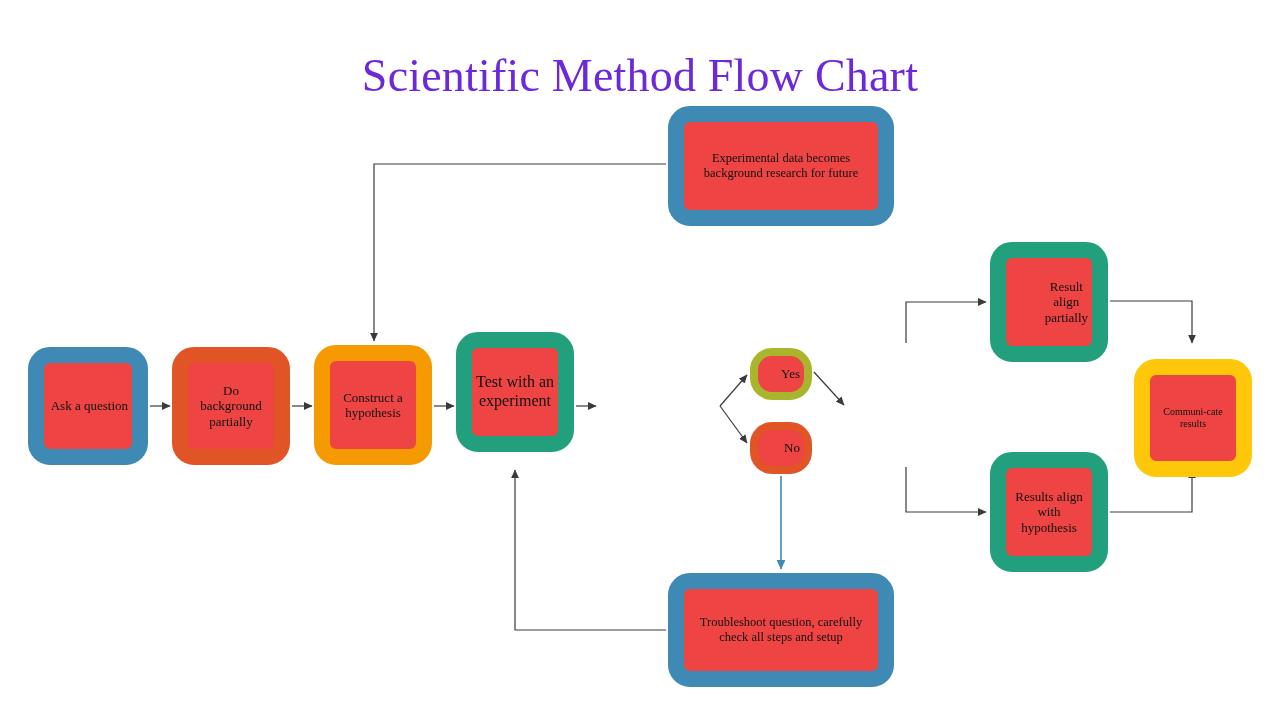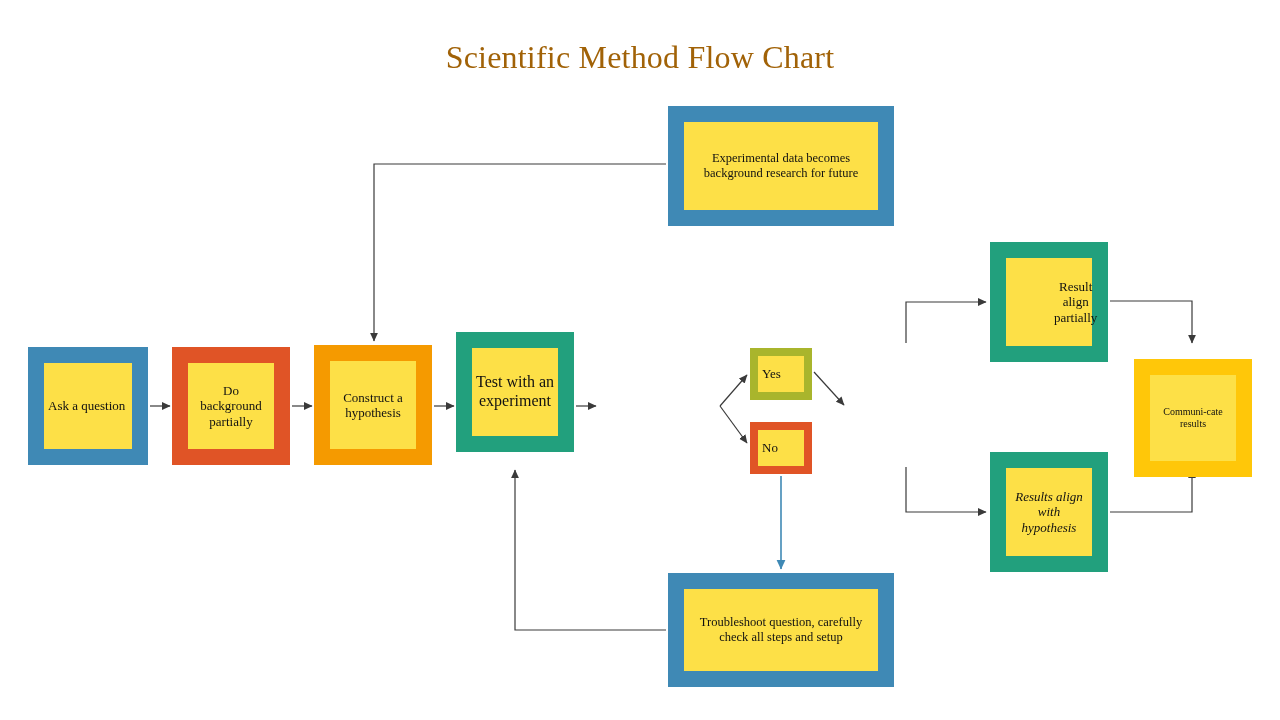--- a/index.html
+++ b/index.html
@@ -18,45 +18,46 @@
     width: 1280px;
     height: 720px;
     background: #ffffff;
   }
   #title {
     position: absolute;
     left: 0;
     top: 18px;
     width: 1280px;
     text-align: center;
-    font-size: 32px;
+    font-size: 46px;
     font-weight: normal;
-    color: #a16207;
+    color: #6d28d9;
     letter-spacing: 0.2px;
     font-family: "Liberation Serif", "DejaVu Serif", serif;
   }
   #connectors {
     position: absolute;
     left: 0;
     top: 0;
     width: 1280px;
     height: 720px;
     pointer-events: none;
   }
   .node {
     position: absolute;
     box-sizing: border-box;
-    background: #fde047;
+    background: #ef4444;
     display: flex;
     align-items: center;
-    justify-content: flex-start;
+    justify-content: flex-end;
     text-align: center;
     color: #111111;
     line-height: 1.18;
     font-family: "Liberation Serif", "DejaVu Serif", serif;
+    border-radius: 22px;
   }
   .node .label {
     display: block;
     padding: 2px 4px;
   }
 </style>
 </head>
 <body>
 
 <div id="canvas" style="background: rgb(255, 255, 255);">
@@ -144,21 +145,21 @@
   </div>
   <div class="node" style="left: 750px; top: 348px; width: 62px; height: 52px; border: 8px solid rgb(169, 181, 44); font-size: 13px; color: rgb(17, 17, 17);">
     <span class="label">Yes</span>
   </div>
   <div class="node" style="left: 750px; top: 422px; width: 62px; height: 52px; border: 8px solid rgb(224, 84, 38); font-size: 13px; color: rgb(17, 17, 17);">
     <span class="label">No</span>
   </div>
   <div class="node" style="left: 990px; top: 242px; width: 118px; height: 120px; border: 16px solid rgb(34, 160, 125); font-size: 13px; color: rgb(17, 17, 17); padding-left: 44px;">
     <span class="label">Result align partially</span>
   </div>
-  <div class="node" style="left: 990px; top: 452px; width: 118px; height: 120px; border: 16px solid rgb(34, 160, 125); font-size: 13px; color: rgb(17, 17, 17); font-style: italic;">
+  <div class="node" style="left: 990px; top: 452px; width: 118px; height: 120px; border: 16px solid rgb(34, 160, 125); font-size: 13px; color: rgb(17, 17, 17);">
     <span class="label">Results align with hypothesis</span>
   </div>
   <div class="node" style="left: 1134px; top: 359px; width: 118px; height: 118px; border: 16px solid rgb(255, 199, 9); font-size: 10px; color: rgb(17, 17, 17);">
     <span class="label">Communi-cate results</span>
   </div>
   <div class="node" style="left: 668px; top: 106px; width: 226px; height: 120px; border: 16px solid rgb(63, 137, 181); font-size: 12.5px; color: rgb(17, 17, 17);">
     <span class="label">Experimental data becomes background research for future</span>
   </div>
   <div class="node" style="left: 668px; top: 573px; width: 226px; height: 114px; border: 16px solid rgb(63, 137, 181); font-size: 12.5px; color: rgb(17, 17, 17);">
     <span class="label">Troubleshoot question, carefully check all steps and setup</span>

